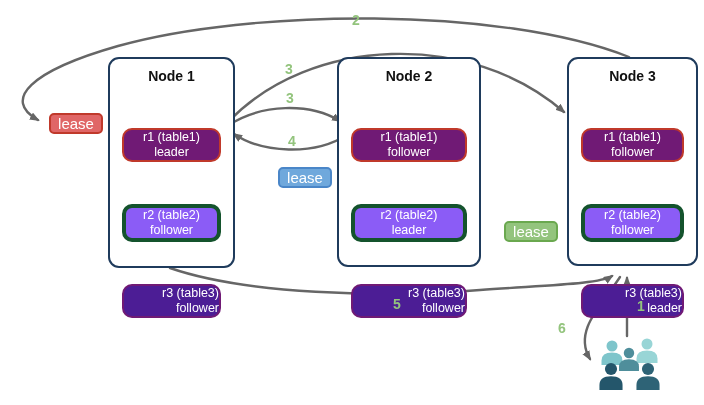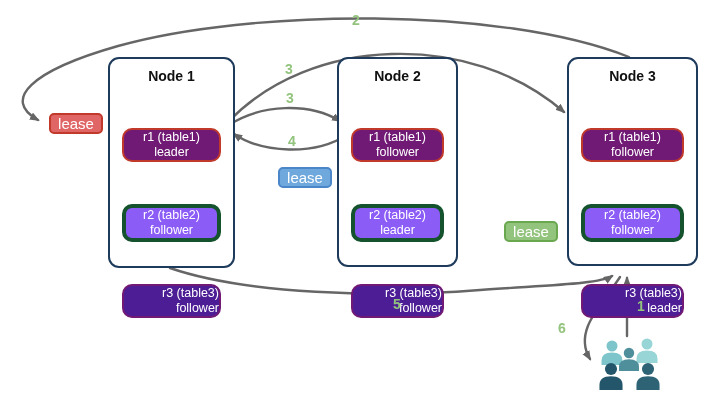--- a/index.html
+++ b/index.html
@@ -93,21 +93,21 @@
     <div class="range blue">
       <span>r2 (table2)</span>
       <span>follower</span>
     </div>
     <div class="range green">
       <span>r3 (table3)</span>
       <span>follower</span>
     </div>
   </div>
 
-  <div class="node" style="left:337px;top:57px;width:121px;height:210px;border-radius:11px;">
+  <div class="node" style="left:337px;top:57px;width:144px;height:210px;border-radius:11px;">
     <div class="node-title">Node 2</div>
     <div class="range red">
       <span>r1 (table1)</span>
       <span>follower</span>
     </div>
     <div class="range blue">
       <span>r2 (table2)</span>
       <span>leader</span>
     </div>
     <div class="range green">

